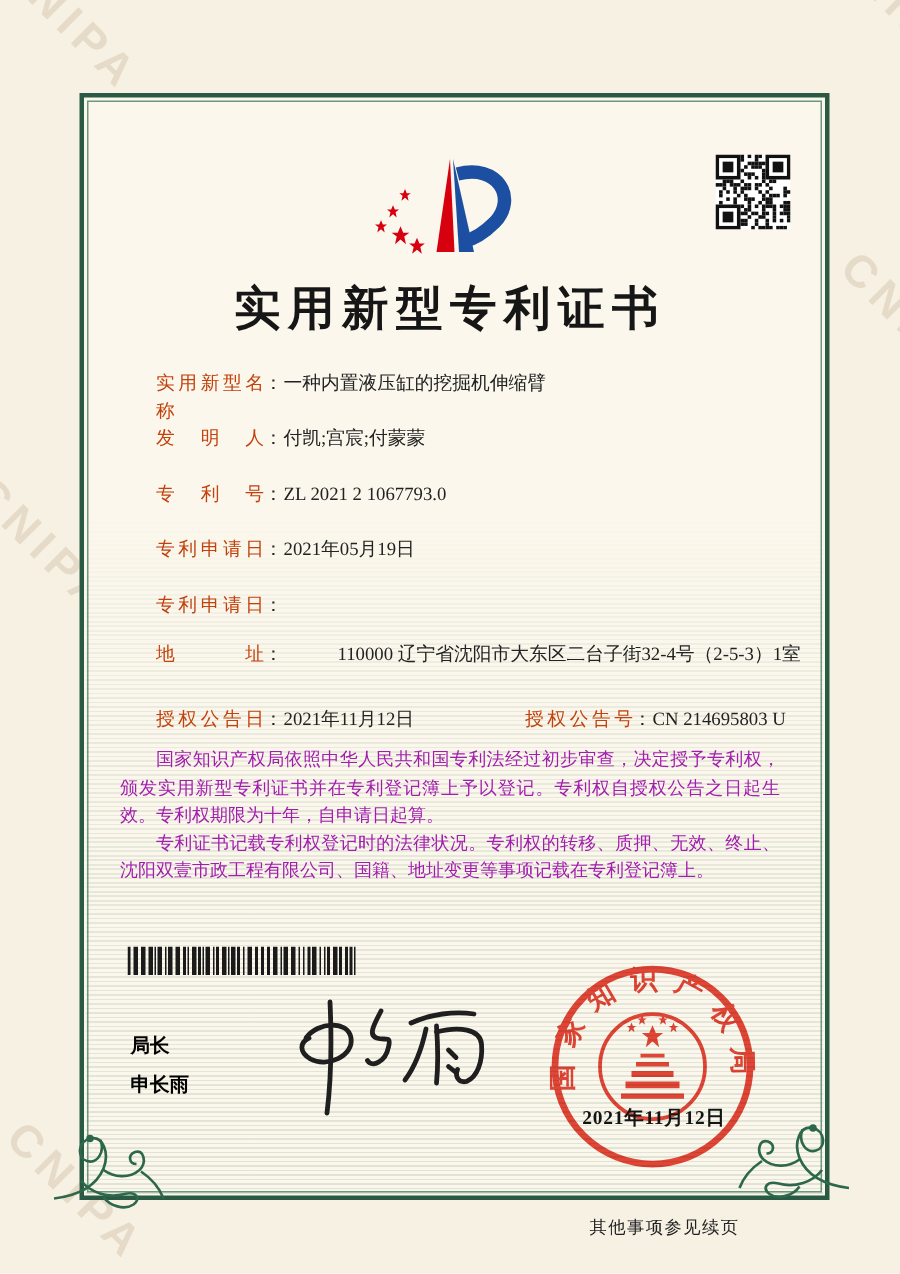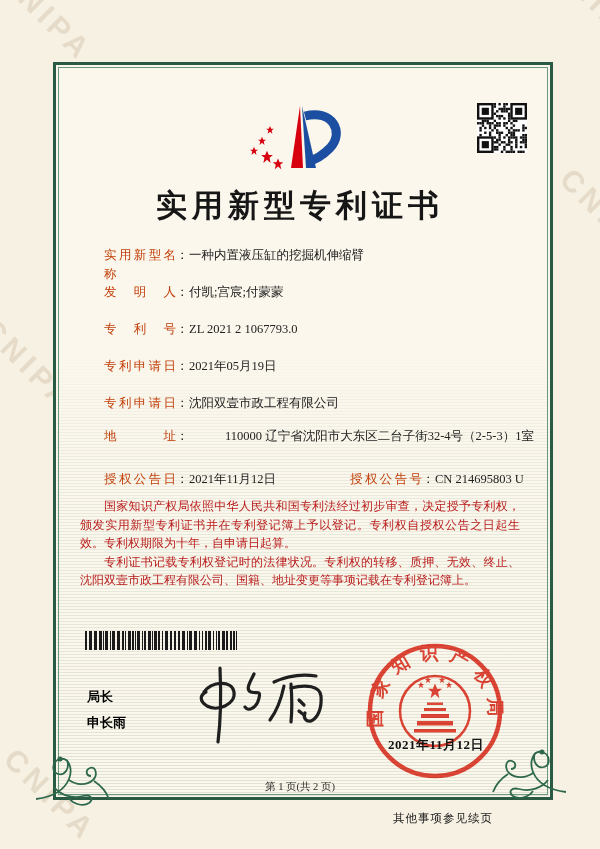--- a/index.html
+++ b/index.html
@@ -36,21 +36,21 @@
   .frow{position:absolute;left:80px;width:445px;display:flex;align-items:flex-start;
       font-size:12.5px;line-height:19px;color:#222;}
   .flabel{flex:none;width:72px;text-align:justify;text-align-last:justify;color:#c2410c;margin-left:24px;}
   .fcolon{flex:none;width:13px;}
   .fvalue{flex:none;}
   .fvalue.wrap{width:362px;margin-left:36px;}
   .fvalue.w1{width:137px;}
 
   .paras{position:absolute;left:80px;top:497px;width:440px;}
   .paras p{margin:0;font-size:12px;line-height:18.5px;text-indent:2em;
-      text-align:justify;color:#b91c1c;}
+      text-align:justify;color:#a21caf;}
 
   .barcode{position:absolute;left:85px;top:631px;width:156px;height:19px;}
 
   .signatory{position:absolute;left:87px;top:684px;font-family:"Liberation Sans",sans-serif;
       font-weight:bold;font-size:13px;color:#000000;line-height:26px;}
   .signature{position:absolute;left:190px;top:662px;width:150px;height:85px;}
 
   .seal{position:absolute;left:365px;top:641px;width:140px;height:140px;mix-blend-mode:multiply;}
   .seal-date{position:absolute;left:370px;top:736px;width:132px;text-align:center;
       font-size:13px;font-weight:bold;color:#141414;letter-spacing:0.5px;z-index:5;}
@@ -263,21 +263,20 @@
     <span class="fvalue">ZL 2021 2 1067793.0</span>
   </div>
   <div class="frow" style="top:357px">
     <span class="flabel">专利申请日</span>
     <span class="fcolon">：</span>
     <span class="fvalue">2021年05月19日</span>
   </div>
   <div class="frow" style="top:394px">
     <span class="flabel">专利申请日</span>
     <span class="fcolon">：</span>
-    <span class="fvalue">沈阳双壹市政工程有限公司</span>
   </div>
   <div class="frow" style="top:427px">
     <span class="flabel">地址</span>
     <span class="fcolon">：</span>
     <span class="fvalue wrap">110000 辽宁省沈阳市大东区二台子街32-4号（2-5-3）1室</span>
   </div>
   <div class="frow" style="top:470px">
     <span class="flabel">授权公告日</span>
     <span class="fcolon">：</span>
     <span class="fvalue w1">2021年11月12日</span>
@@ -391,16 +390,15 @@
   <svg class="flourish right" viewBox="0 0 74 60">
     <g stroke="#2e684c" stroke-width="1.8" fill="none">
       <path d="M 0 52 C 16 50 28 44 33 32 C 37 22 33 10 24 12 C 16 14 15 25 22 27 C 29 29 34 21 31 13"></path>
       <path d="M 33 33 C 40 38 50 39 57 33 C 62 28 60 19 54 21 C 49 23 50 29 55 29"></path>
       <path d="M 18 40 C 24 48 36 52 47 49 C 55 47 58 52 53 56 C 47 60 37 57 33 51"></path>
       <path d="M 58 34 C 64 38 70 44 73 52"></path>
       <circle cx="24" cy="12" r="1.6" fill="#2e684c"></circle>
     </g>
   </svg>
 
-  <div class="page-num">第 1 页(共 2 页)</div>
   <div class="continuation">其他事项参见续页</div>
 
 </div>
 
 </body></html>

